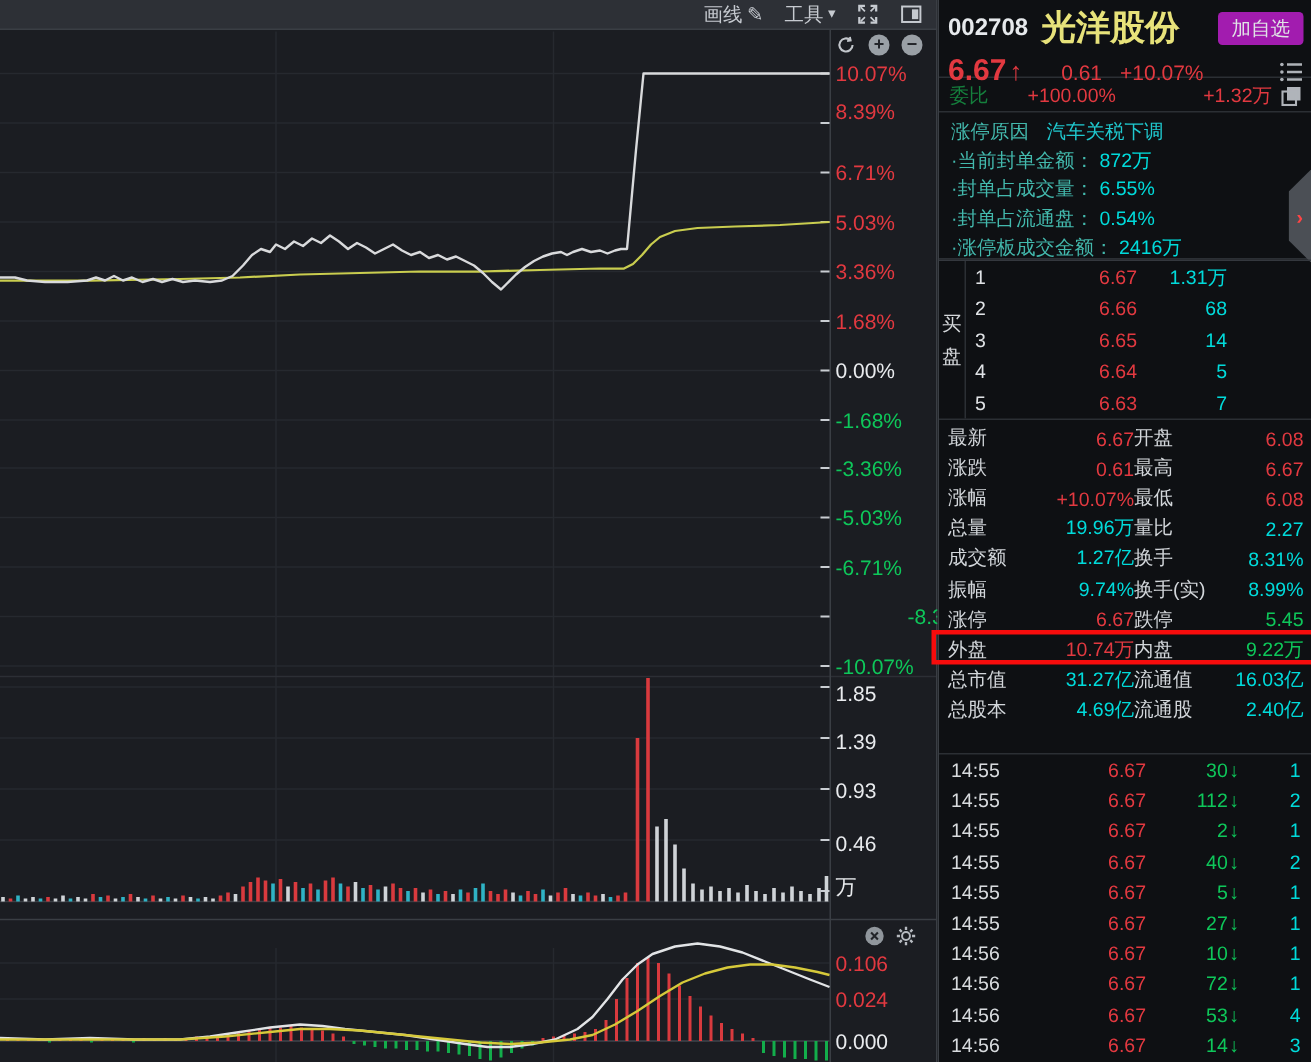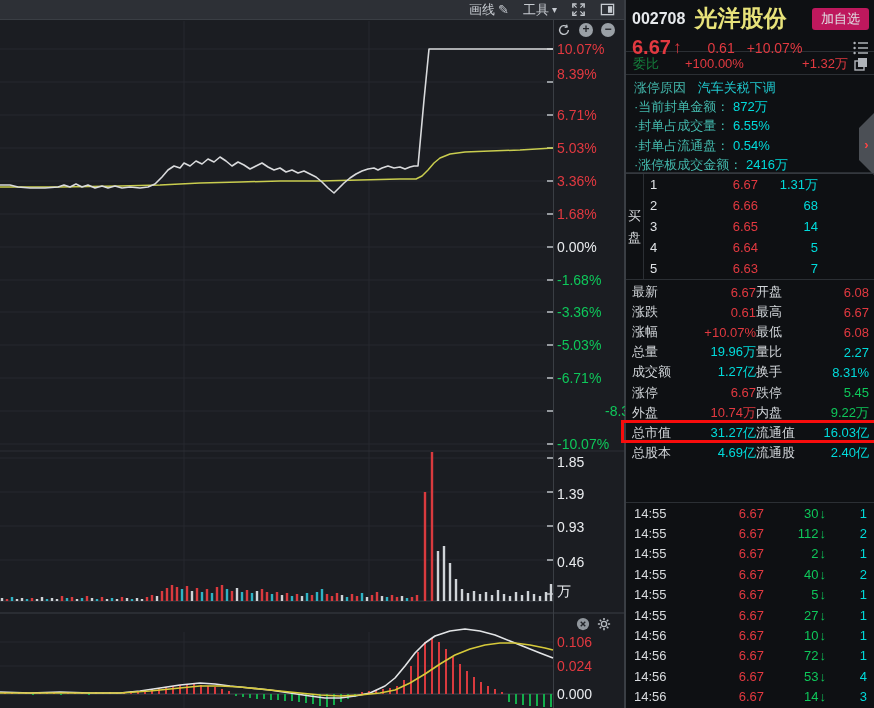--- a/index.html
+++ b/index.html
@@ -24,21 +24,21 @@
   .r{color:var(--red);} .g{color:var(--green);} .c{color:var(--cyan);} .w{color:#e9ebee;}
   .macd-icons{position:absolute;top:617px;right:14px;display:flex;gap:7px;z-index:5;}
   
   .panel{position:absolute;left:625px;top:0;width:249px;height:708px;background:var(--bgpanel);
     border-left:1px solid var(--border);color:var(--txt);font-size:13px;}
   .sec{position:absolute;left:0;width:249px;border-bottom:1px solid #2b2f34;}
   .hdr{top:0;height:52px;padding:3px 6px;}
   .hdr-row1{display:flex;align-items:center;gap:9px;}
   .code{font-size:16px;font-weight:bold;color:#e6e9ec;}
   .name{font-size:23px;font-weight:bold;color:var(--nameyellow);}
-  .watch-btn{margin-left:auto;background:#be185d;color:#e0e3e6;font-size:13px;
+  .watch-btn{margin-left:auto;background:#a21caf;color:#e0e3e6;font-size:13px;
     padding:2px 9px;border-radius:3px;cursor:pointer;}
   .hdr-row2{display:flex;align-items:center;margin-top:2px;}
   .big-price{font-size:20px;font-weight:bold;color:var(--red);}
   .up-arrow{font-size:17px;font-weight:bold;color:var(--red);margin-left:2px;}
   .chg{color:var(--red);font-size:14px;margin-left:26px;}
   .chgp{color:var(--red);font-size:14px;margin-left:12px;}
   .menu-icon{margin-left:auto;width:16px;height:14px;}
   .weibi{top:53px;height:22px;display:flex;align-items:center;padding:0 7px;}
   .weibi .lbl{color:#15803d;width:52px;}
   .weibi .v1{color:var(--red);width:108px;}
@@ -512,20 +512,26 @@
           <span class="lab">量比</span>
           <span class="val c">2.27</span>
         </div>
       <div class="srow">
           <span class="lab">成交额</span>
           <span class="val c">1.27亿</span>
           <span class="lab">换手</span>
           <span class="val c">8.31%</span>
         </div>
       <div class="srow">
+          <span class="lab">振幅</span>
+          <span class="val c">9.74%</span>
+          <span class="lab">换手(实)</span>
+          <span class="val c">8.99%</span>
+        </div>
+      <div class="srow">
           <span class="lab">涨停</span>
           <span class="val r">6.67</span>
           <span class="lab">跌停</span>
           <span class="val g">5.45</span>
         </div>
       <div class="srow">
           <span class="lab">外盘</span>
           <span class="val r">10.74万</span>
           <span class="lab">内盘</span>
           <span class="val g">9.22万</span>

